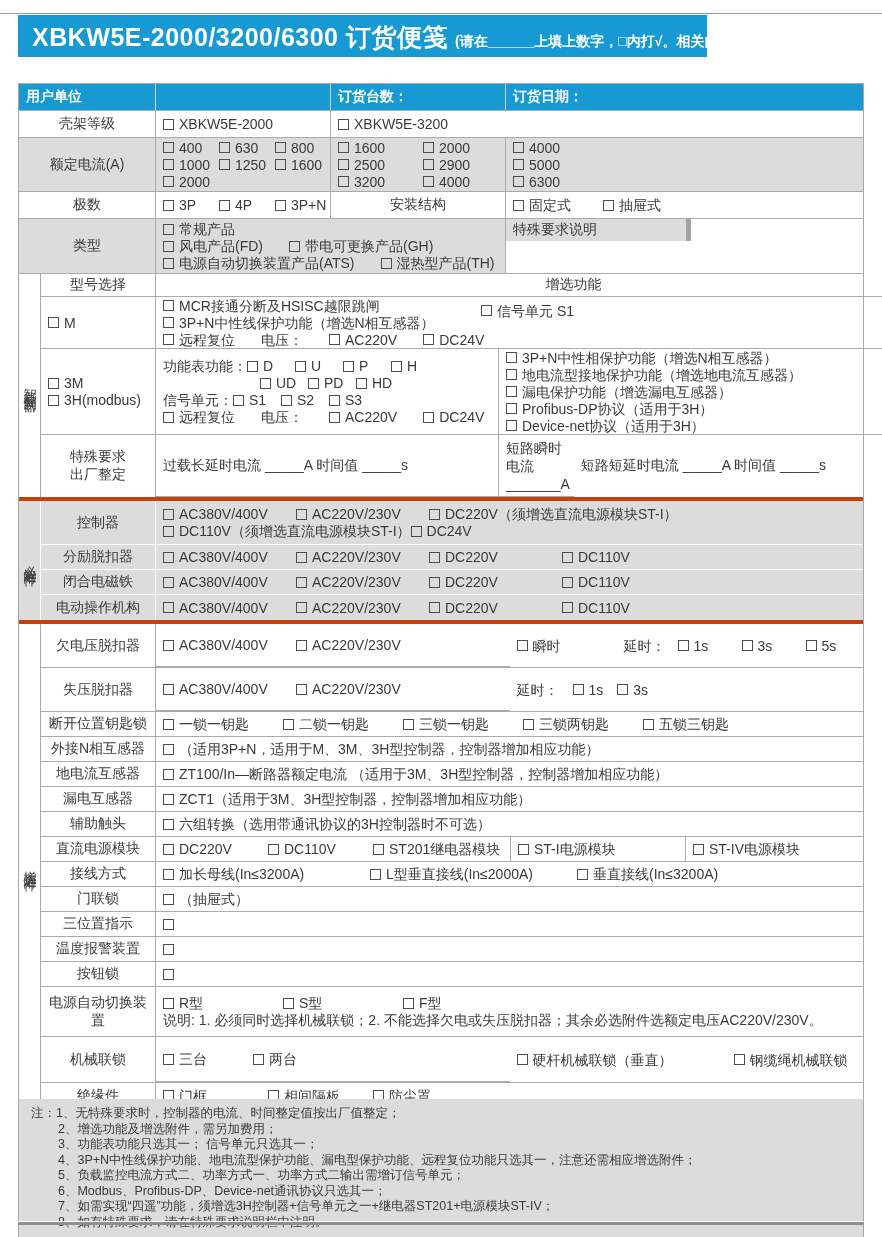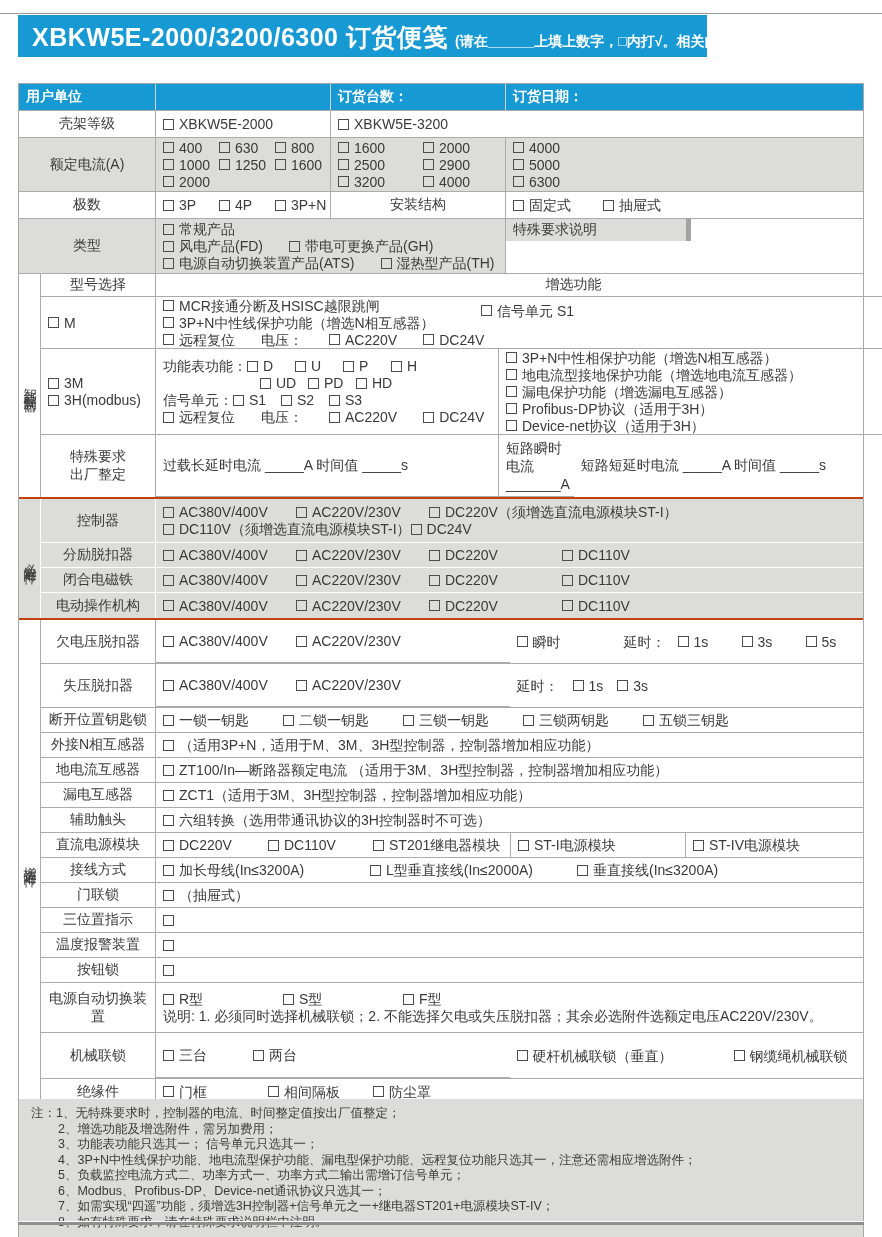--- a/index.html
+++ b/index.html
@@ -26,21 +26,21 @@
   .wD{width:175px;flex:none;}
   .wCD{width:350px;flex:none;}
   .wE{flex:1;}
   .g{background:#dcdcdb;}
   .h23{height:23px;} .h25{height:25px;} .h27{height:27px;} .h44{height:44px;} .h46{height:46px;}
   .h50{height:50px;} .h52{height:52px;} .h54{height:54px;} .h55{height:55px;} .h62{height:62px;} .h86{height:86px;}
 
   .hdr{background:#1799d4;color:#fff;font-weight:bold;}
   .hdr .cell{border-right-color:#d2d2d2;justify-content:center;}
 
-  .sect{display:flex;border-bottom:2px solid #c2410c;box-sizing:border-box;}
+  .sect{display:flex;border-bottom:4px solid #c2410c;box-sizing:border-box;}
   .sect-rows{flex:1;display:flex;flex-direction:column;}
   .sect-rows .trow:last-child{border-bottom:none;}
   .vcell{width:22px;flex:none;border-right:1px solid #ababab;box-sizing:border-box;
          display:flex;align-items:center;justify-content:center;}
   .vlab{writing-mode:vertical-lr;text-orientation:upright;letter-spacing:3px;font-size:13px;line-height:20px;}
   .sect-req .trow{border-bottom-color:#fff;}
   .sect-req .cell{border-right-color:#fff;}
   .sect-req .vcell{border-right-color:#fff;}
 
   .ln{display:flex;align-items:center;gap:26px;min-height:17px;line-height:16px;white-space:nowrap;}

